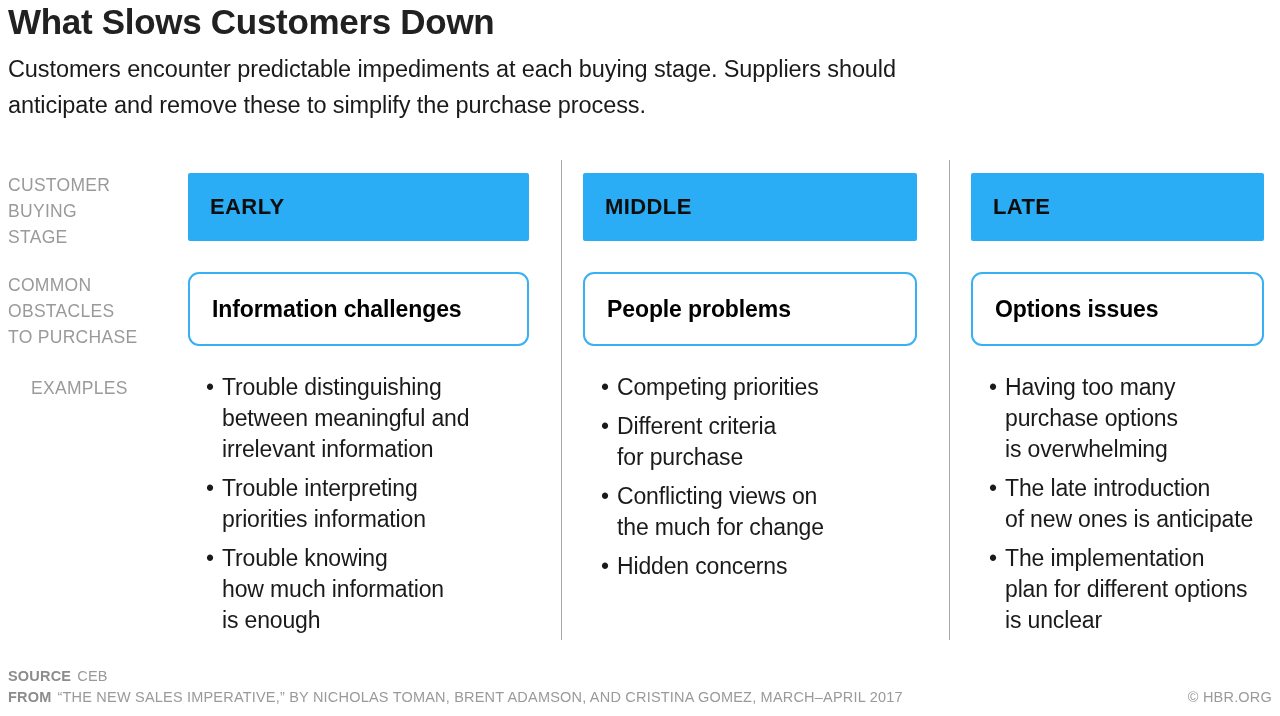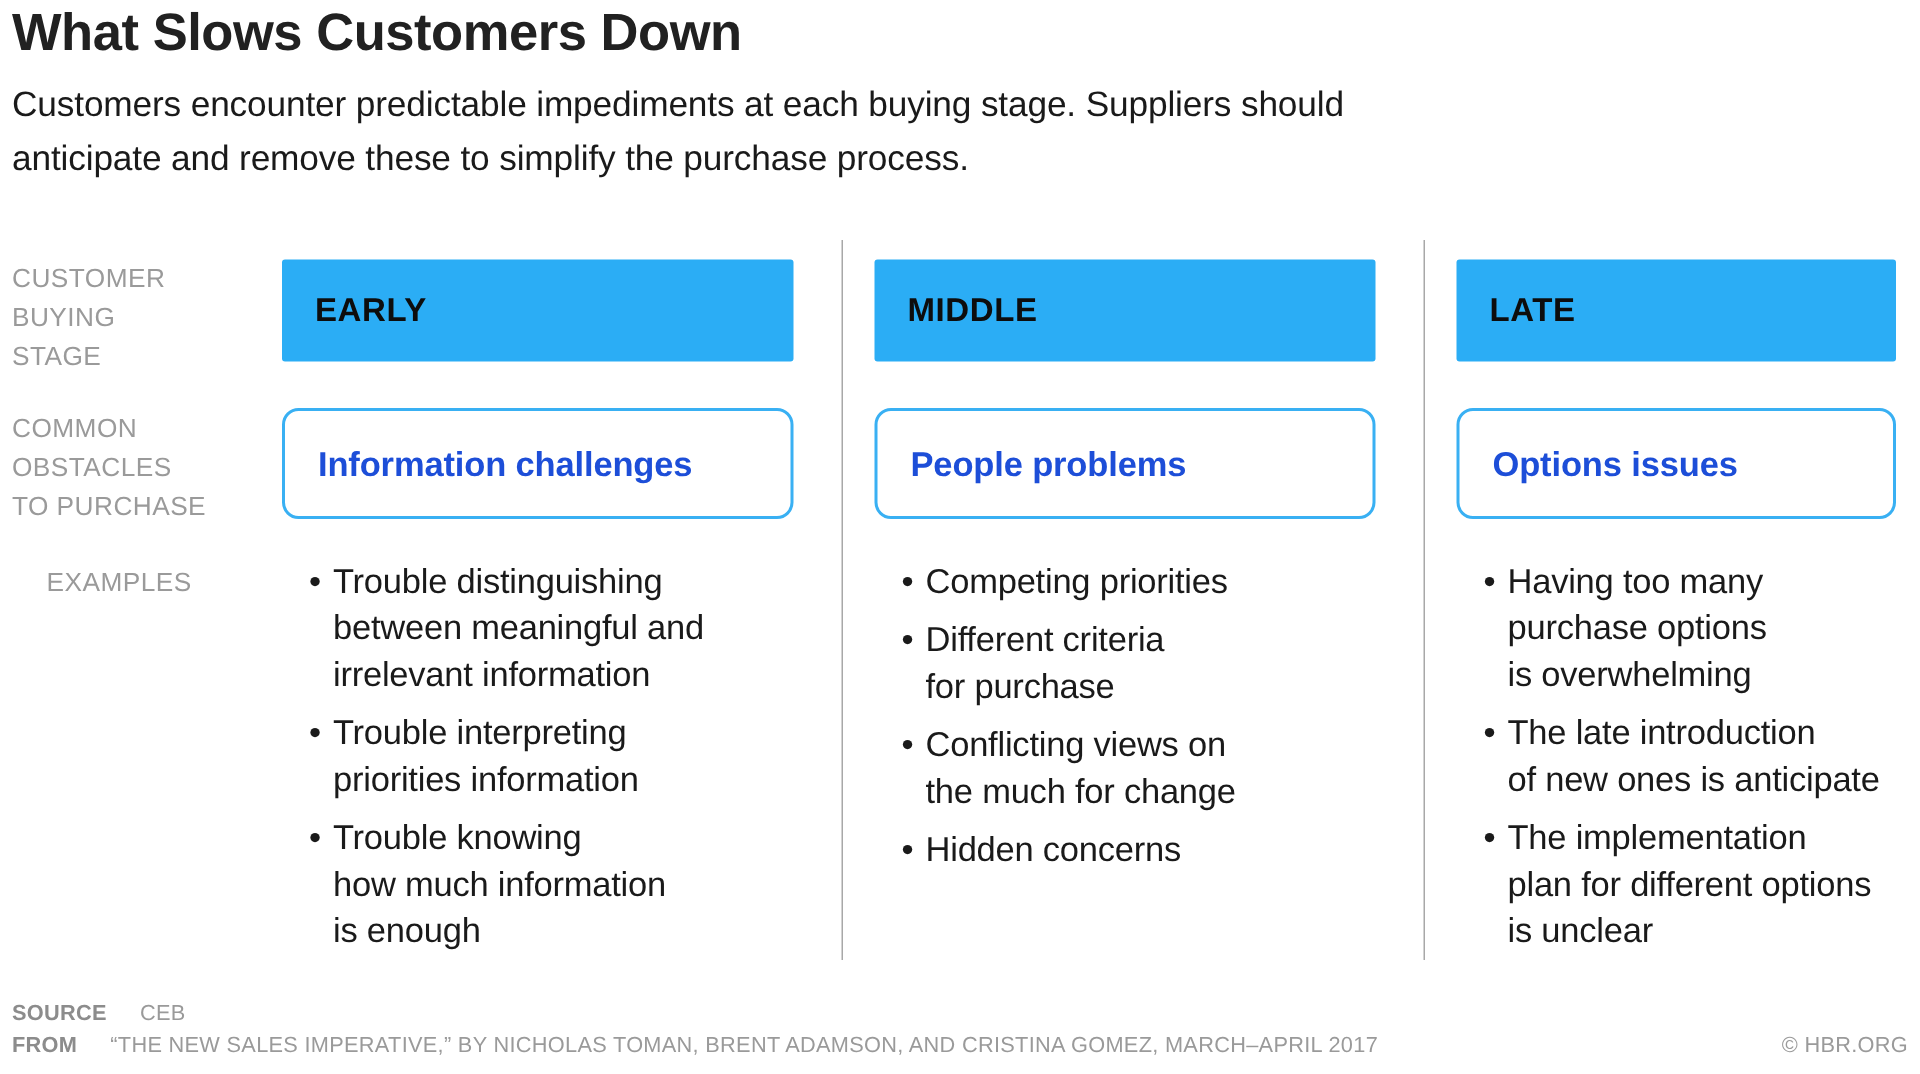--- a/index.html
+++ b/index.html
@@ -127,21 +127,21 @@
     border-radius: 11px;
     display: flex;
     align-items: center;
     padding-left: 22px;
   }
   .col + .col .obstacle-box { left: 21px; }
 
   .obstacle-label {
     font-size: 23px;
     font-weight: 700;
-    color: #1d4ed8;
+    color: #000000;
     letter-spacing: -0.1px;
     text-align: center;
   }
 
   .examples {
     position: absolute;
     top: 212px;
     left: 23px;
     right: 8px;
   }
@@ -181,21 +181,21 @@
   }
   .footer-line {
     display: flex;
     align-items: baseline;
     line-height: 21px;
     white-space: nowrap;
   }
   .footer-key {
     font-weight: 700;
     color: #8c8c8c;
-    margin-right: 22px;
+    margin-right: 6px;
   }
   .footer-val { font-weight: 400; color: #9a9a9a; }
   .footer-spacer { flex: 1 1 auto; }
   .footer-credit { font-weight: 400; color: #9a9a9a; padding-left: 20px; }
 </style>
 </head>
 <body>
 
 <div class="page">
 

